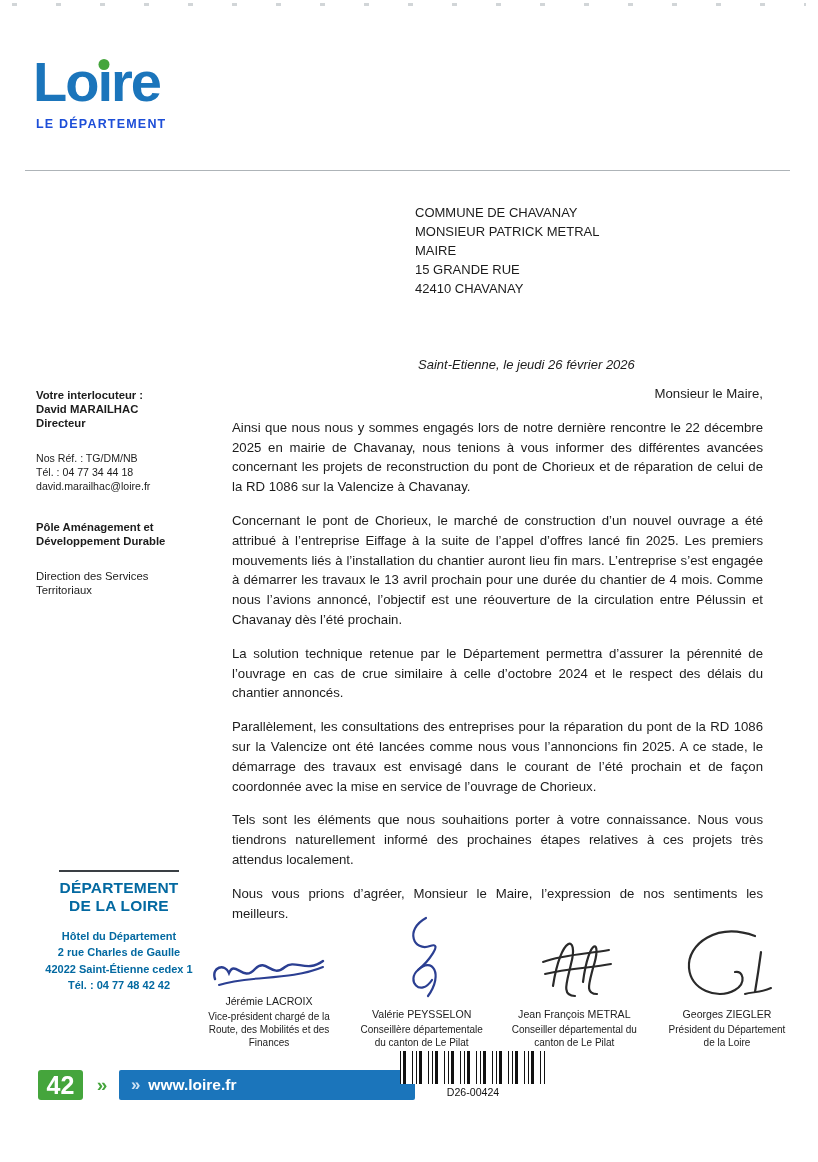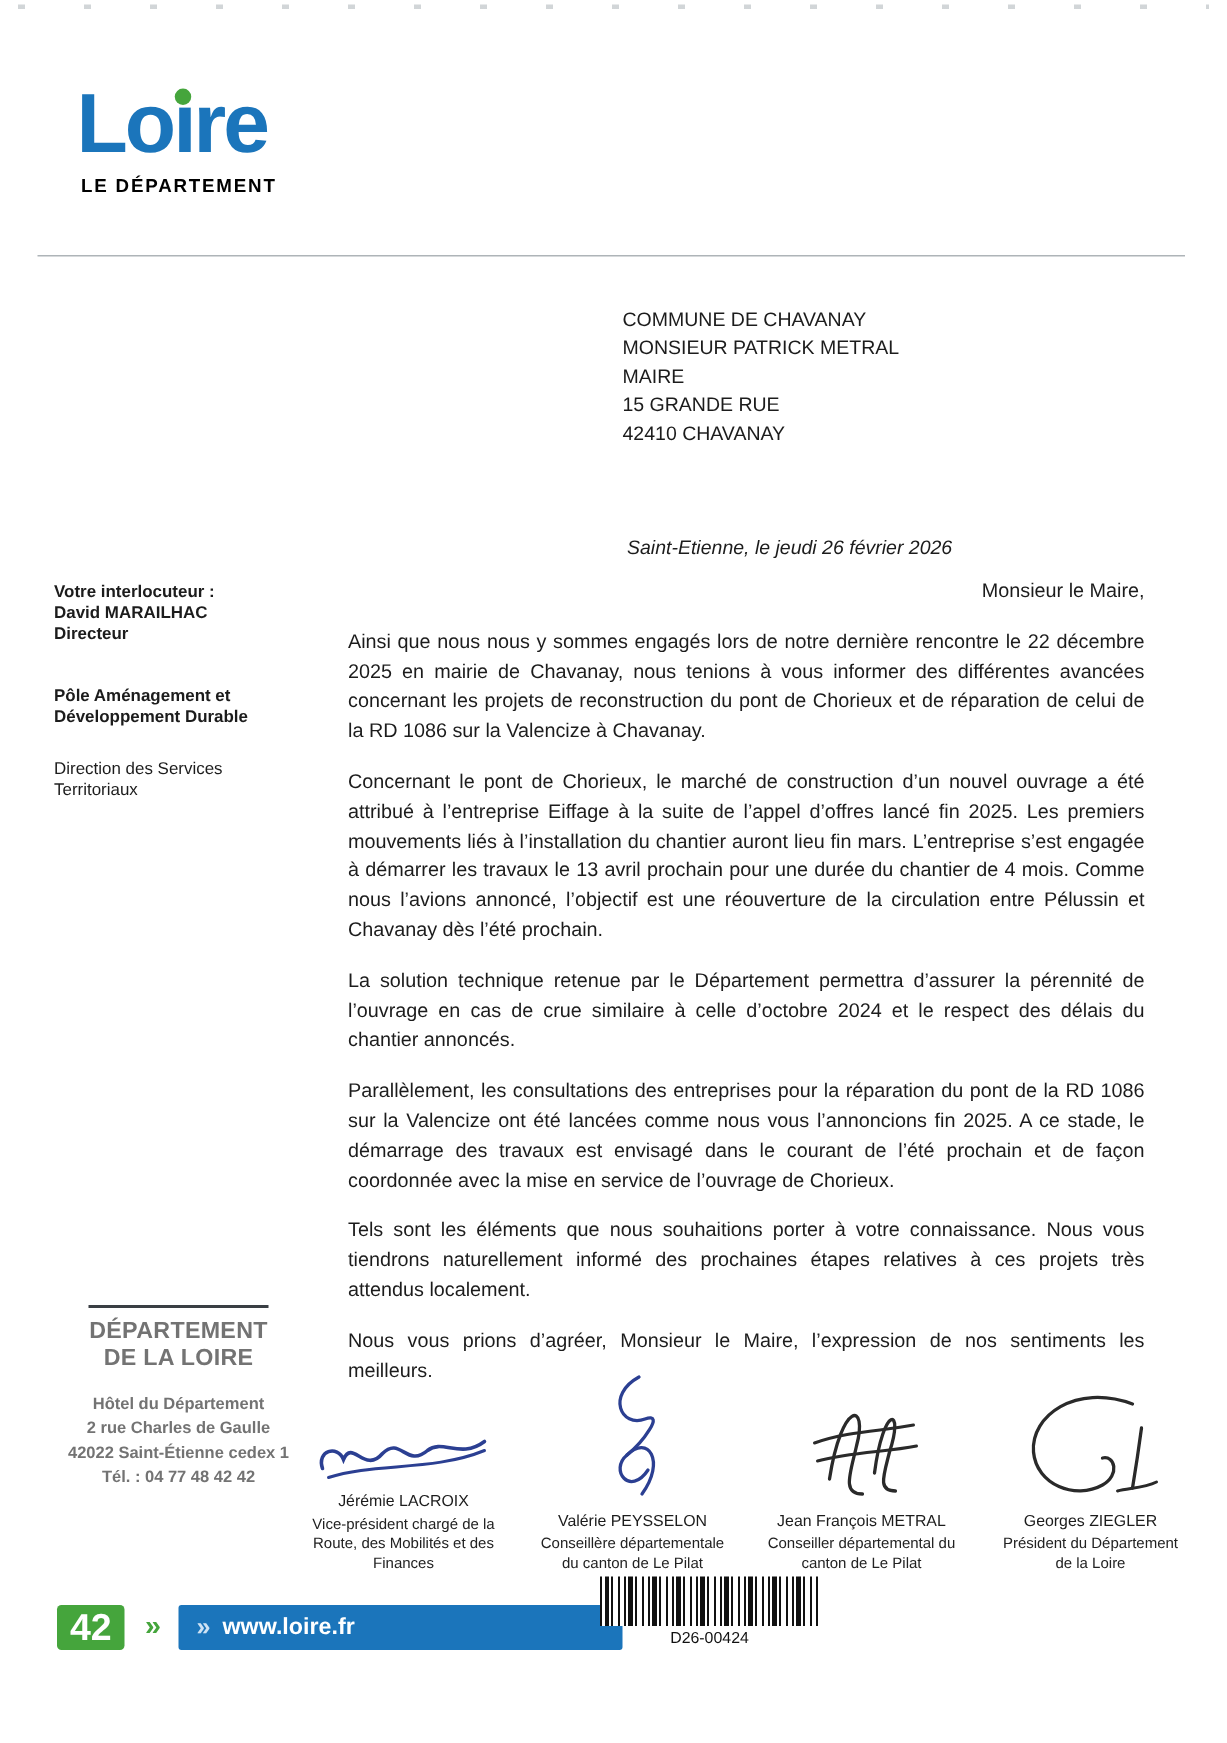--- a/index.html
+++ b/index.html
@@ -9,34 +9,34 @@
     background:#ffffff; overflow:hidden;
     font-family:"Liberation Sans", sans-serif; color:#1c1c1c;
   }
   
   .scan-marks {
     position:absolute; top:3px; left:12px; right:12px; height:3px;
     background:repeating-linear-gradient(90deg,#9aa3a8 0 5px, transparent 5px 44px);
     opacity:.45;
   }
   
-  .logo { position:absolute; left:51px; top:54px; }
+  .logo { position:absolute; left:33px; top:54px; }
   .logo-word {
     font-size:56px; font-weight:bold; line-height:1; letter-spacing:-2px;
     color:#1b75bb;
   }
   .i-wrap { position:relative; display:inline-block; }
   .green-dot {
     position:absolute; left:50%; transform:translateX(-50%);
     top:5px; width:11px; height:11px; border-radius:50%;
     background:#45a53c; display:block;
   }
   .logo-sub {
     margin-top:7px; margin-left:3px;
-    color:#000000; font-weight:bold; font-size:12.5px; letter-spacing:1.2px;
+    color:#1d4ed8; font-weight:bold; font-size:12.5px; letter-spacing:1.2px;
   }
   .divider {
     position:absolute; left:25px; top:170px; width:765px;
     border-top:1px solid #aeb4b8;
   }
   
   .recipient {
     position:absolute; left:415px; top:203px;
     font-size:13px; line-height:19px;
   }
@@ -53,21 +53,21 @@
   .contact .gap-lg { margin-top:27px; }
   .contact .gap-md { margin-top:21px; }
   
   .body {
     position:absolute; left:232px; top:384px; width:531px;
     font-size:13.2px; line-height:1.5; text-align:justify;
   }
   .body p { margin-bottom:14px; }
   .body .salutation { text-align:right; }
   
-  .dept { position:absolute; left:30px; top:870px; width:178px; text-align:center; color:#737373; }
+  .dept { position:absolute; left:30px; top:870px; width:178px; text-align:center; color:#0369a1; }
   .dept-rule { width:120px; border-top:2px solid #3a3f44; margin:0 auto 7px auto; }
   .dept-title { font-size:15.5px; font-weight:bold; line-height:1.18; letter-spacing:.2px; }
   .dept-address { margin-top:12px; font-size:11px; font-weight:bold; line-height:16.5px; }
   
   .sigs { position:absolute; left:198px; top:901px; width:600px; display:flex; justify-content:space-between;align-items:flex-end; }
   .sig { width:142px; text-align:center; }
   .sig-draw { height:90px; display:flex; align-items:flex-end; justify-content:center; }
   .sig-name { font-size:10.6px; margin-top:4px; }
   .sig-title { font-size:10px; line-height:1.32; margin-top:3px; color:#222; padding:0 8px; }
   svg.sig-svg { display:block; }
@@ -121,20 +121,25 @@
     <div>42410 CHAVANAY</div>
   </div>
 
   <div class="dateline">Saint-Etienne, le jeudi 26 février 2026</div>
 
   <aside class="contact">
     <div class="grp">
       <div class="b">Votre interlocuteur :</div>
       <div class="b">David MARAILHAC</div>
       <div class="b">Directeur</div>
+    </div>
+    <div class="grp small gap-md">
+      <div>Nos Réf. : TG/DM/NB</div>
+      <div>Tél. : 04 77 34 44 18</div>
+      <div>david.marailhac@loire.fr</div>
     </div>
     <div class="grp b gap-lg">Pôle Aménagement et Développement Durable</div>
     <div class="grp gap-md">Direction des Services Territoriaux</div>
   </aside>
 
   <main class="body">
     <p class="salutation">Monsieur le Maire,</p>
     <p>Ainsi que nous nous y sommes engagés lors de notre dernière rencontre le 22 décembre 2025 en mairie de Chavanay, nous tenions à vous informer des différentes avancées concernant les projets de reconstruction du pont de Chorieux et de réparation de celui de la RD 1086 sur la Valencize à Chavanay.</p>
     <p>Concernant le pont de Chorieux, le marché de construction d’un nouvel ouvrage a été attribué à l’entreprise Eiffage à la suite de l’appel d’offres lancé fin 2025. Les premiers mouvements liés à l’installation du chantier auront lieu fin mars. L’entreprise s’est engagée à démarrer les travaux le 13 avril prochain pour une durée du chantier de 4 mois. Comme nous l’avions annoncé, l’objectif est une réouverture de la circulation entre Pélussin et Chavanay dès l’été prochain.</p>
     <p>La solution technique retenue par le Département permettra d’assurer la pérennité de l’ouvrage en cas de crue similaire à celle d’octobre 2024 et le respect des délais du chantier annoncés.</p>

